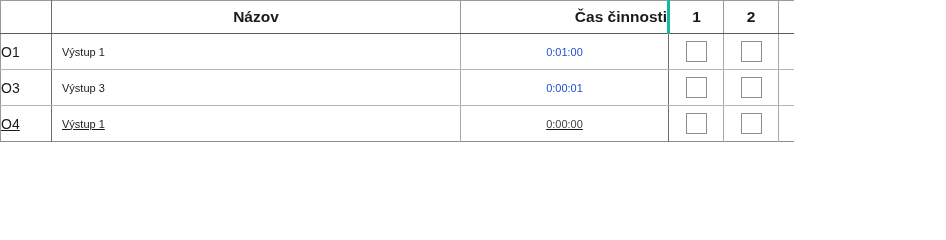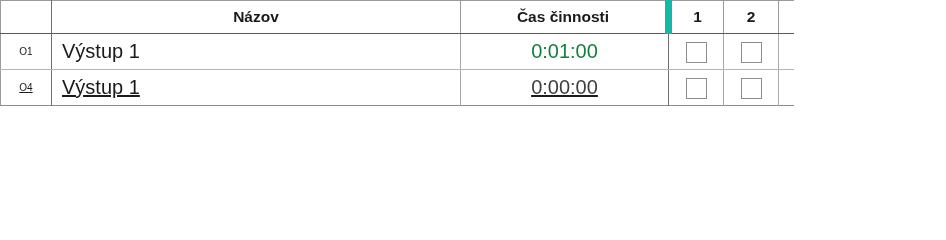--- a/index.html
+++ b/index.html
@@ -48,54 +48,53 @@
     text-align: center;
     vertical-align: middle;
     border-right: 1px solid #9a9a9a;
     border-bottom: 1px solid #5a5a5a;
     background: #ffffff;
     white-space: nowrap;
   }
   thead th:last-child { border-right: none; }
   thead th.th-id { border-right: 1px solid #6e6e6e; }
   thead th.th-name { border-right: 1px solid #9a9a9a; }
-  thead th.th-time { border-right: 7px solid #14b8a6; }
+  thead th.th-time { border-right: 3px solid #14b8a6; text-align: right; }
 
   tbody td {
     height: 35px;
     padding: 0;
-    font-size: 20px;
+    font-size: 11px;
     color: #1a1a1a;
     vertical-align: middle;
     border-bottom: 1px solid #b4b4b4;
     border-right: 1px solid #a8a8a8;
     background: #ffffff;
   }
   tbody tr:last-child td { border-bottom: none; text-decoration: underline; }
   tbody td:last-child { border-right: none; }
 
   td.td-id {
-    text-align: center;
     border-right: 1px solid #6e6e6e;
-    font-size: 10px;
+    font-size: 14px;
   }
   td.td-name {
     text-align: left;
     padding-left: 10px;
     border-right: 1px solid #a8a8a8;
   }
   td.td-time {
     text-align: center;
     border-right: 1px solid #6e6e6e;
   }
   td.td-chk {
     text-align: center;
   }
 
-  .time-normal { color: #15803d; }
+  .time-normal { color: #1d4ed8; }
   .time-alert  { color: #404040; }
 
   .cbox {
     display: inline-block;
     width: 21px;
     height: 21px;
     box-sizing: border-box;
     vertical-align: middle;
     position: relative;
   }
@@ -150,20 +149,32 @@
           <td class="td-time"><span class="time-normal">0:01:00</span></td>
           <td class="td-chk"><span class="cbox off"></span></td>
           <td class="td-chk"><span class="cbox off"></span></td>
           <td class="td-chk"><span class="cbox off"></span></td>
           <td class="td-chk"><span class="cbox off"></span></td>
           <td class="td-chk"><span class="cbox on"><svg viewBox="0 0 19 19" xmlns="http://www.w3.org/2000/svg">
                 <path d="M3.6 9.7 L7.6 13.8 L15.2 5.2" fill="none" stroke="#ffffff" stroke-width="2.3" stroke-linecap="round" stroke-linejoin="round"></path>
               </svg></span></td>
         </tr>
         <tr>
+          <td class="td-id">O3</td>
+          <td class="td-name">Výstup 3</td>
+          <td class="td-time"><span class="time-normal">0:00:01</span></td>
+          <td class="td-chk"><span class="cbox off"></span></td>
+          <td class="td-chk"><span class="cbox off"></span></td>
+          <td class="td-chk"><span class="cbox off"></span></td>
+          <td class="td-chk"><span class="cbox off"></span></td>
+          <td class="td-chk"><span class="cbox on"><svg viewBox="0 0 19 19" xmlns="http://www.w3.org/2000/svg">
+                <path d="M3.6 9.7 L7.6 13.8 L15.2 5.2" fill="none" stroke="#ffffff" stroke-width="2.3" stroke-linecap="round" stroke-linejoin="round"></path>
+              </svg></span></td>
+        </tr>
+        <tr>
           <td class="td-id">O4</td>
           <td class="td-name">Výstup 1</td>
           <td class="td-time"><span class="time-alert">0:00:00</span></td>
           <td class="td-chk"><span class="cbox off"></span></td>
           <td class="td-chk"><span class="cbox off"></span></td>
           <td class="td-chk"><span class="cbox off"></span></td>
           <td class="td-chk"><span class="cbox off"></span></td>
           <td class="td-chk"><span class="cbox on"><svg viewBox="0 0 19 19" xmlns="http://www.w3.org/2000/svg">
                 <path d="M3.6 9.7 L7.6 13.8 L15.2 5.2" fill="none" stroke="#ffffff" stroke-width="2.3" stroke-linecap="round" stroke-linejoin="round"></path>
               </svg></span></td>

